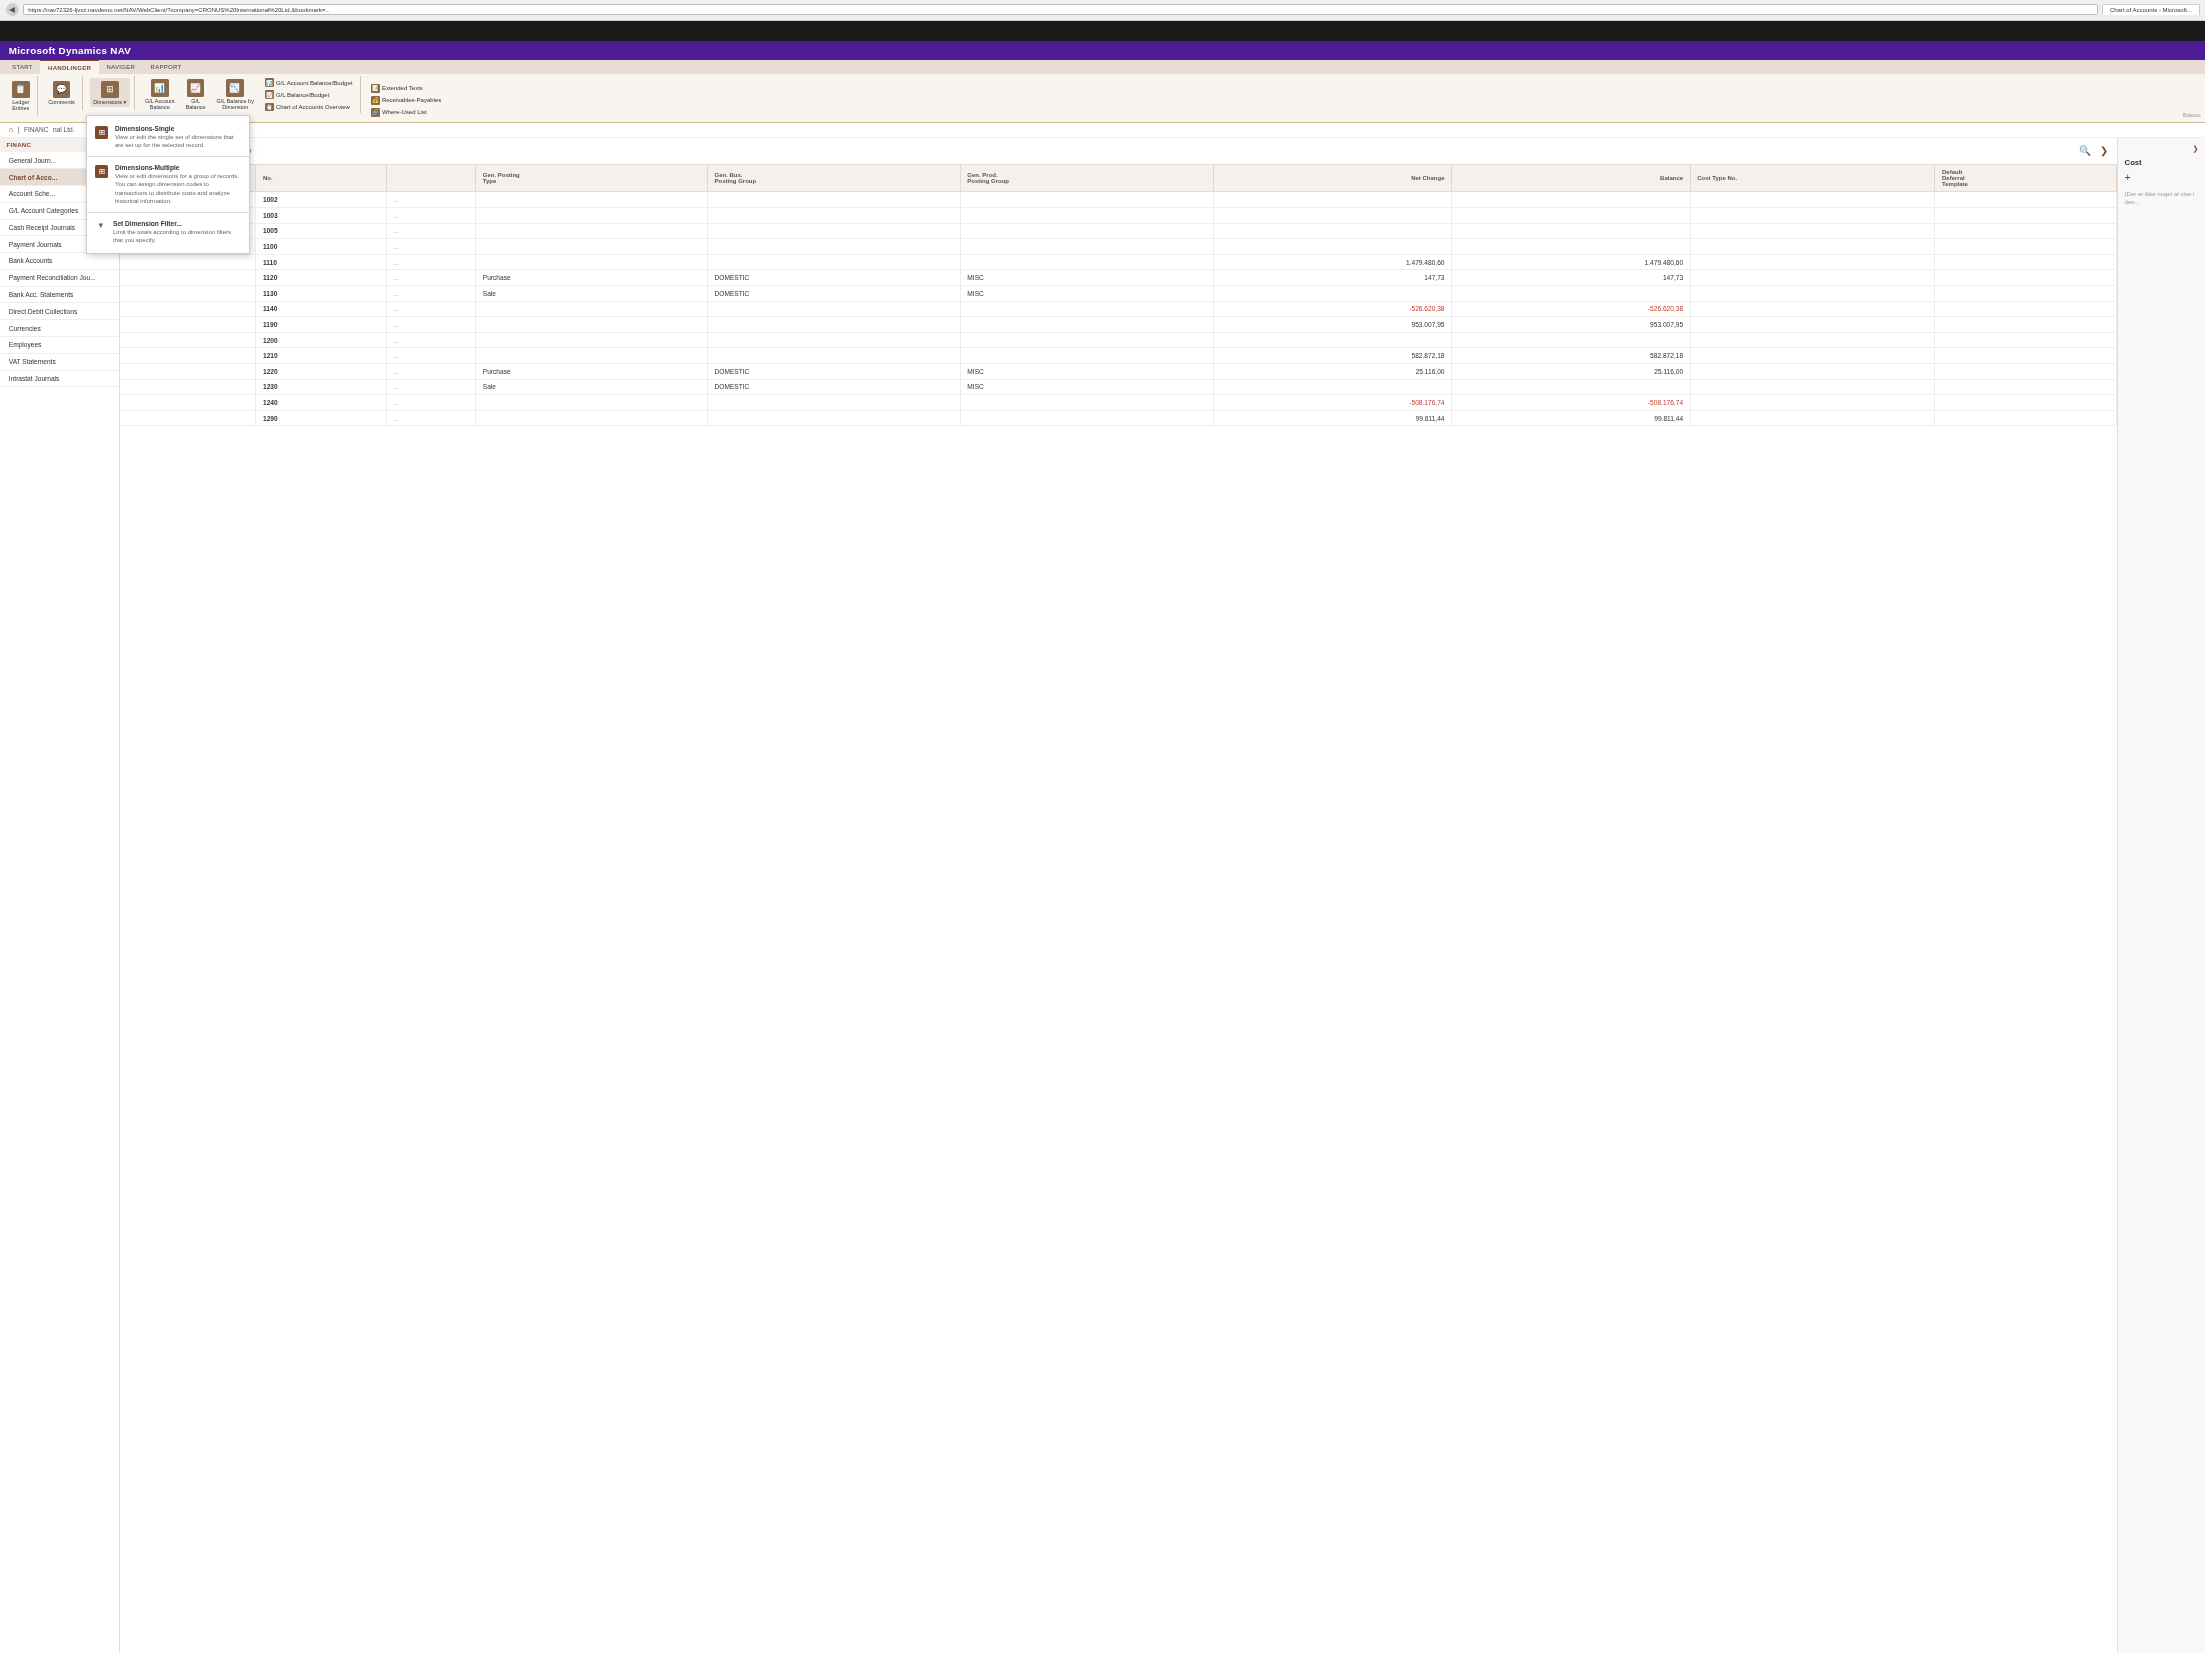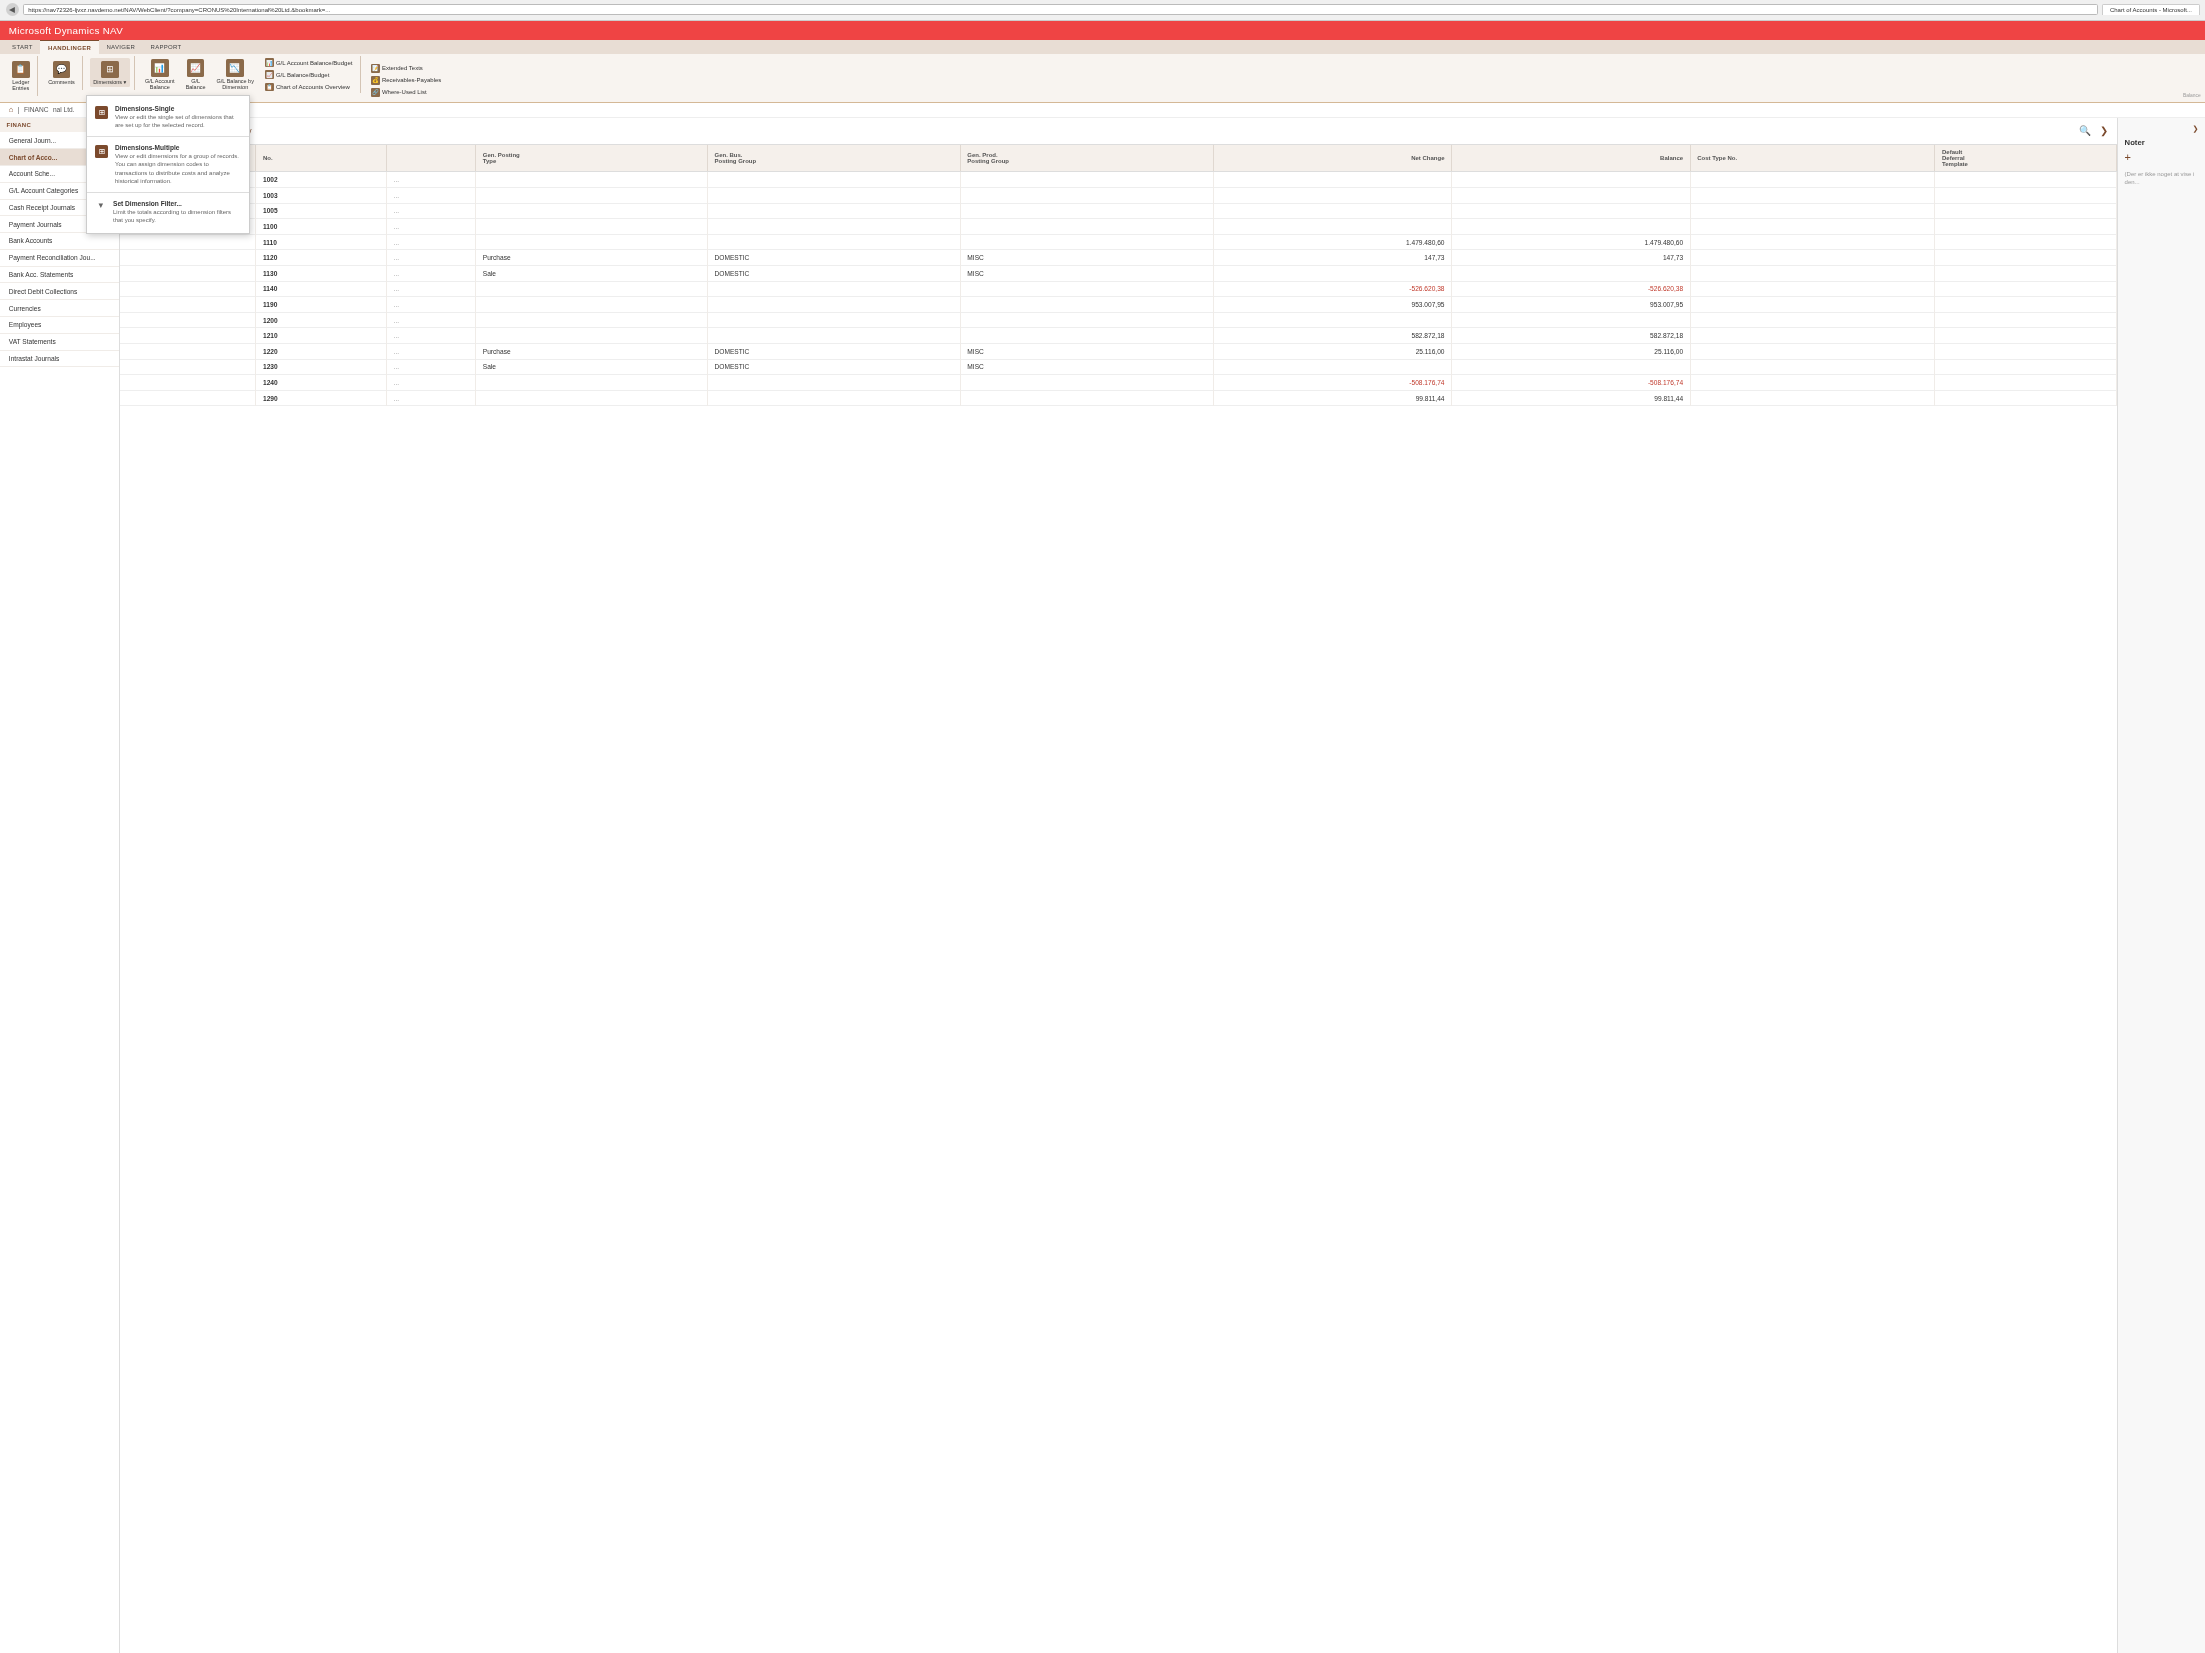--- a/index.html
+++ b/index.html
@@ -33,26 +33,27 @@
       background: white;
       border: 0.5px solid #ccc;
       border-bottom: none;
       padding: 2.2px 6.6px;
       font-size: 6px;
       color: #333;
       border-radius: 1.6px 1.6px 0 0;
     }
 
     .nav-app {
-      background: #ef4444;
+      background: #4c1d95;
       color: white;
       padding: 4.4px 8.8px;
       font-size: 9.8px;
-      font-weight: 400;
+      font-weight: 700;
       letter-spacing: 0.3px;
+      margin-top: 20px;
     }
 
     .ribbon {
       background: #f8f4f0;
       border-bottom: 1.1px solid #d4b896;
     }
     .ribbon-tabs {
       display: flex;
       background: #e8ddd4;
       padding: 0 4.4px;
@@ -688,19 +689,19 @@
   </tr>
           </tbody>
       </table>
     </div>
 
   </div>
 
   <div class="right-panel">
 
     <div style="text-align:right; color:#7b4a2d; cursor:pointer; margin-bottom:4.4px;">❯</div>
-    <div class="right-panel-title">Noter</div>
+    <div class="right-panel-title">Cost</div>
     <div class="right-panel-add">+</div>
     <div class="right-panel-note">(Der er ikke noget at vise i den...</div>
 
   </div>
 </div>
 
 
 </body></html>

